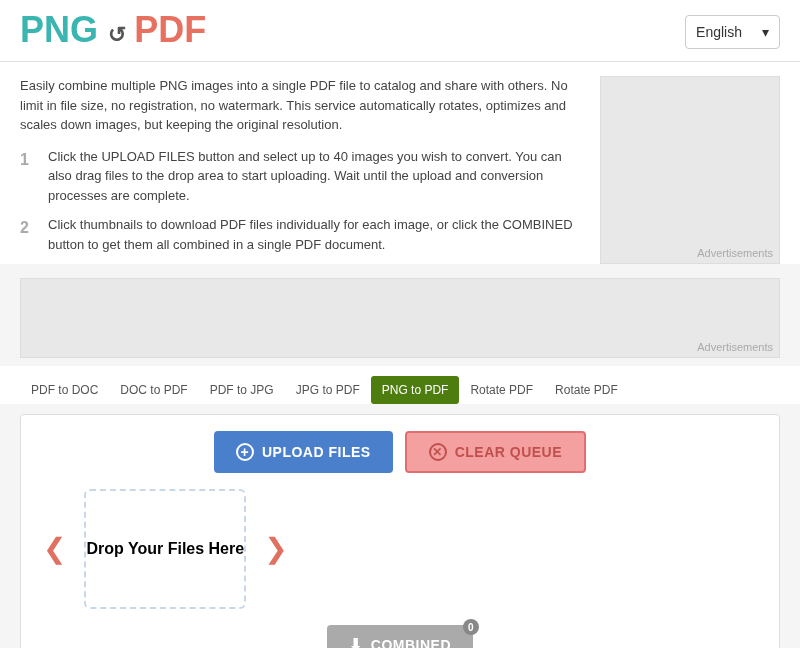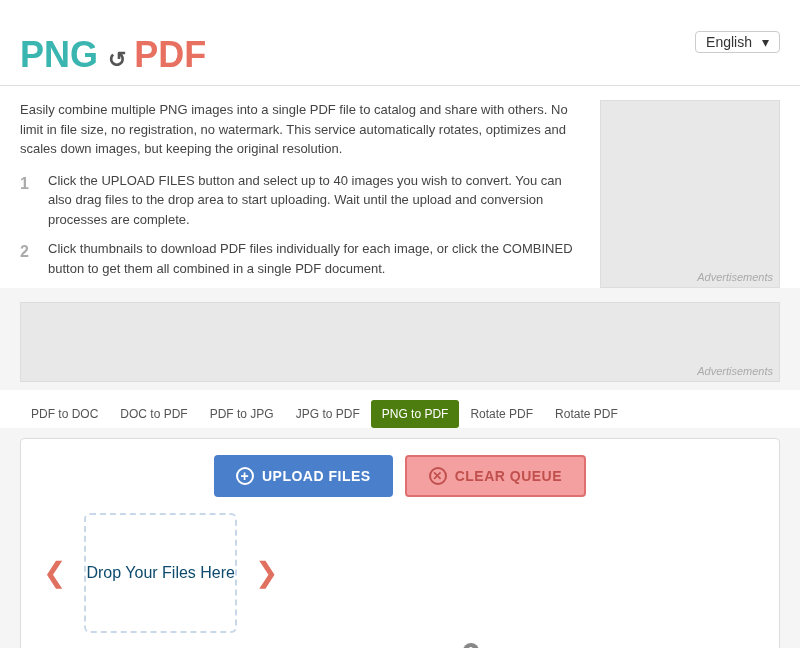--- a/index.html
+++ b/index.html
@@ -16,42 +16,41 @@
       padding: 12px 20px;
       display: flex;
       align-items: flex-start;
       justify-content: space-between;
       border-bottom: 1px solid #e0e0e0;
     }
     .logo {
       font-size: 36px;
       font-weight: 900;
       line-height: 1;
-      margin-top: 25px;
     }
     .logo-png { color: #3ab5b0; }
     .logo-to { color: #888; font-size: 28px; }
     .logo-icon {
       display: inline-block;
       color: #555;
       font-size: 22px;
     }
     .logo-pdf { color: #e87060; }
 
     .lang-select {
       border: 1px solid #ccc;
       border-radius: 4px;
-      padding: 2px 10px;
-      font-size: 14px;
-      background: #fff;
-      cursor: pointer;
-      display: flex;
-      align-items: center;
-      gap: 10px;
-      margin-top: 19px;
+      padding: 8px 10px;
+      font-size: 14px;
+      background: #fff;
+      cursor: pointer;
+      display: flex;
+      align-items: center;
+      gap: 20px;
+      margin-top: 3px;
     }
 
     
     .description-area {
       display: flex;
       padding: 14px 20px 0 20px;
       gap: 20px;
       background: #fff;
       justify-content: space-between;
     }
@@ -91,21 +90,20 @@
       flex-shrink: 0;
       display: flex;
       flex-direction: column;
       align-items: flex-end;
       justify-content: flex-end;
       padding: 4px 6px;
     }
     .ad-label {
       font-size: 11px;
       color: #aaa;
-      font-style: italic;
     }
 
     
     .ad-banner {
       background: #e8e8e8;
       margin: 14px 20px 0 20px;
       min-height: 80px;
       border: 1px solid #ddd;
       display: flex;
       align-items: flex-end;
@@ -185,23 +183,23 @@
     }
 
     
     .drop-zone {
       border: 2px dashed #c8d8e8;
       border-radius: 6px;
       min-height: 120px;
       display: flex;
       align-items: center;
       justify-content: center;
-      color: #0c4a6e;
+      color: #000000;
       font-size: 16px;
-      font-weight: 400;
+      font-weight: 700;
       margin: 0 8px;
       position: relative;
     }
 
     
     .carousel-wrapper {
       display: flex;
       align-items: center;
       gap: 4px;
       margin-bottom: 16px;

